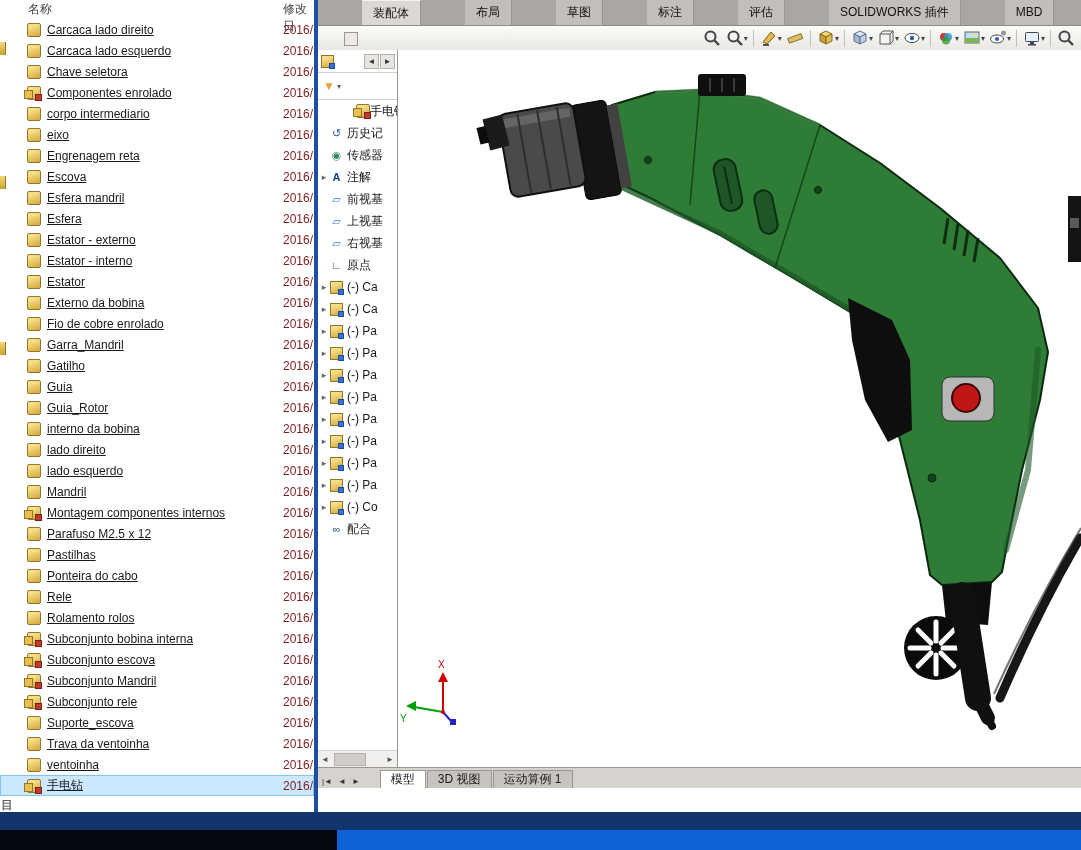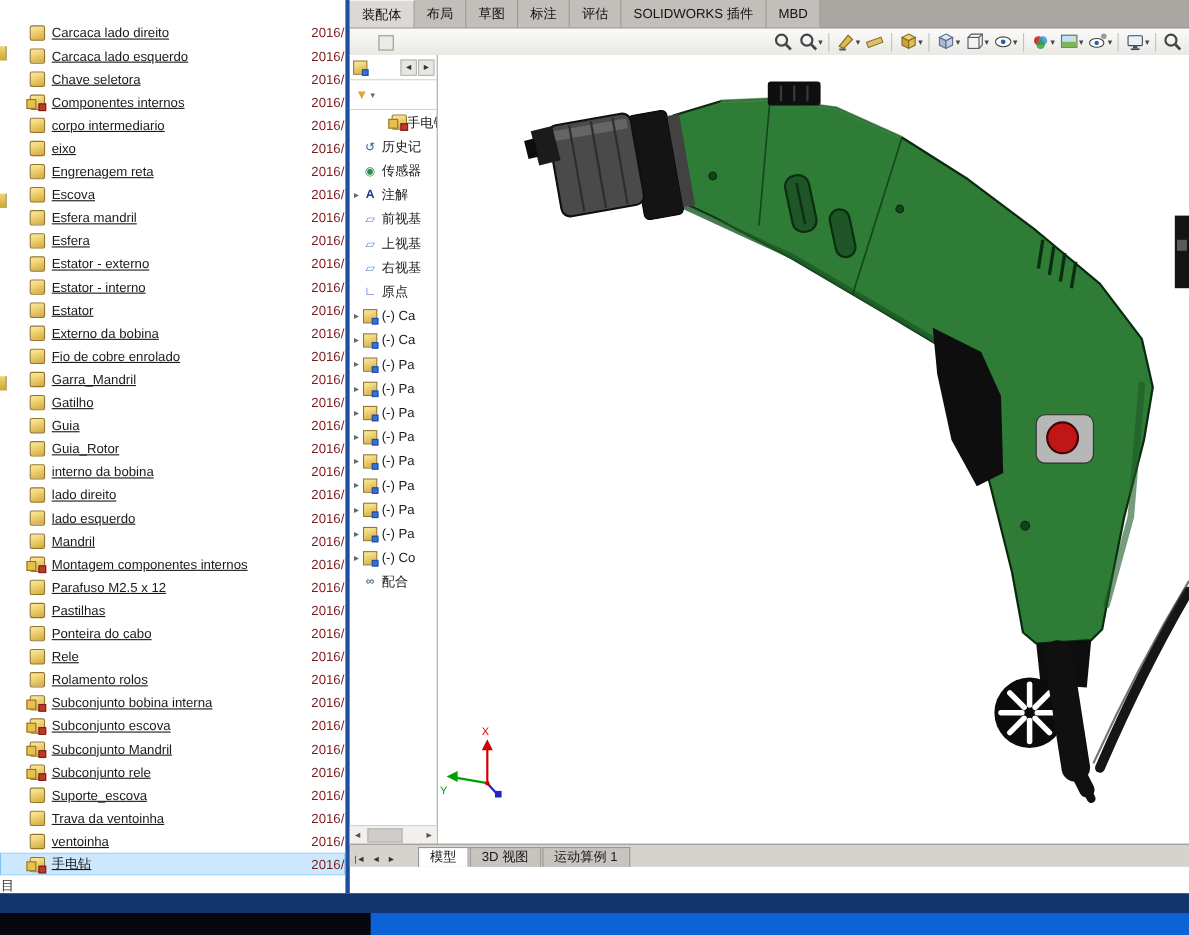--- a/index.html
+++ b/index.html
@@ -25,21 +25,21 @@
   .sliver{position:absolute;left:0;width:5px;height:13px;
        background:linear-gradient(#f2d778,#caa52e);border-right:1px solid #94752a;}
   .exp-status{position:absolute;left:0;top:796px;width:314px;height:16px;background:#fff;color:#333;}
   .exp-status .st-l{position:absolute;left:1px;top:1px;}
   .exp-status .st-s{position:absolute;left:30px;top:1px;margin-top:24px;}
 
   
   .sw{position:absolute;left:314px;top:0;width:767px;height:812px;box-sizing:border-box;
       border-left:4px solid var(--window-border-blue);background:#fff;}
   .sw-tabs{height:25px;background:#aaa7a2;display:flex;border-bottom:1px solid #8f8c88;}
-  .sw-tab{padding:0 11px;line-height:24px;color:#111;background:#c2bfba;border-right:1px solid #97938f;}
+  .sw-tab{padding:0 11px;line-height:24px;color:#111;background:#c2bfba;border-right:1px solid #97938f;margin-left:44px;}
   .sw-tab.active{background:#dcd9d4;border-top:1px solid #f2f2f2;}
   .sw-toolbar{height:25px;background:linear-gradient(#fbfbfa,#e9e7e3);border-bottom:1px solid #c9c6c2;position:relative;}
   .tb-pin{position:absolute;left:26px;top:6px;width:12px;height:12px;border:1px solid #9a9792;background:#eceae6;}
   .tb-icons{position:absolute;right:4px;top:1px;display:flex;align-items:center;gap:1px;}
   .tb-btn{width:22px;height:22px;display:flex;align-items:center;justify-content:center;border-radius:2px;}
   .tb-caret{font-size:8px;color:#444;margin-left:-3px;margin-right:1px;}
   .tb-sep{width:1px;height:17px;background:#c4c1bc;margin:0 3px;}
 
   
   .fm-panel{position:absolute;left:0;top:50px;width:80px;height:718px;background:#fff;
@@ -96,39 +96,43 @@
 
   
   .navy-band{position:absolute;left:0;top:812px;width:1081px;height:18px;background:#12356e;}
   .taskbar{position:absolute;left:0;top:830px;width:1081px;height:20px;background:var(--taskbar-blue);}
   .tb-black{position:absolute;left:0;top:0;width:337px;height:20px;background:#05080f;}
 </style>
 </head>
 <body>
 
 <div class="explorer">
+  <div class="exp-header">
+    <span class="col-name">名称</span>
+    <span class="col-mod">修改日</span>
+  </div>
   <div class="exp-rows">
       <div class="exp-row">
         <span class="fic fic-part"></span>
         <span class="fname">Carcaca lado direito</span>
         <span class="fdate">2016/</span>
       </div>
       <div class="exp-row">
         <span class="fic fic-part"></span>
         <span class="fname">Carcaca lado esquerdo</span>
         <span class="fdate">2016/</span>
       </div>
       <div class="exp-row">
         <span class="fic fic-part"></span>
         <span class="fname">Chave seletora</span>
         <span class="fdate">2016/</span>
       </div>
       <div class="exp-row">
         <span class="fic fic-asm"></span>
-        <span class="fname">Componentes internos</span>
+        <span class="fname">Componentes enrolado</span>
         <span class="fdate">2016/</span>
       </div>
       <div class="exp-row">
         <span class="fic fic-part"></span>
         <span class="fname">corpo intermediario</span>
         <span class="fdate">2016/</span>
       </div>
       <div class="exp-row">
         <span class="fic fic-part"></span>
         <span class="fname">eixo</span>

